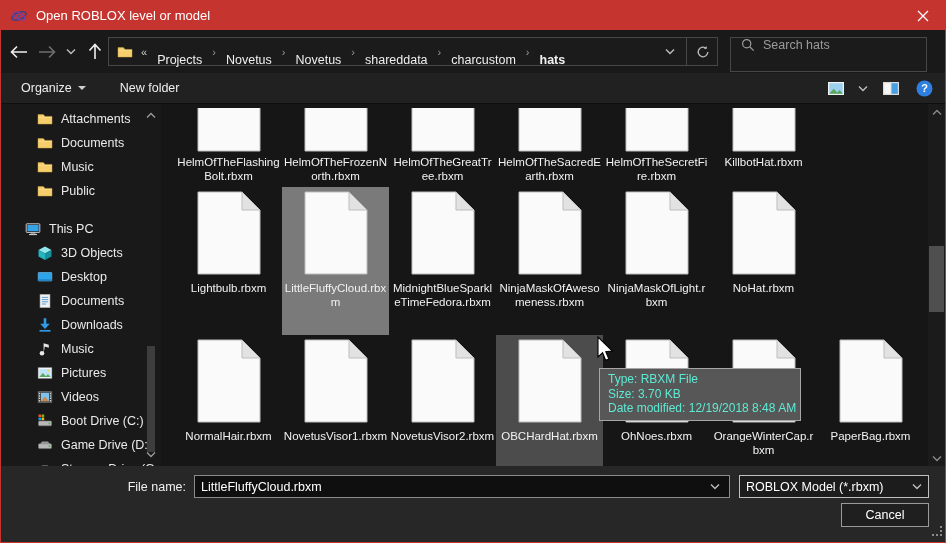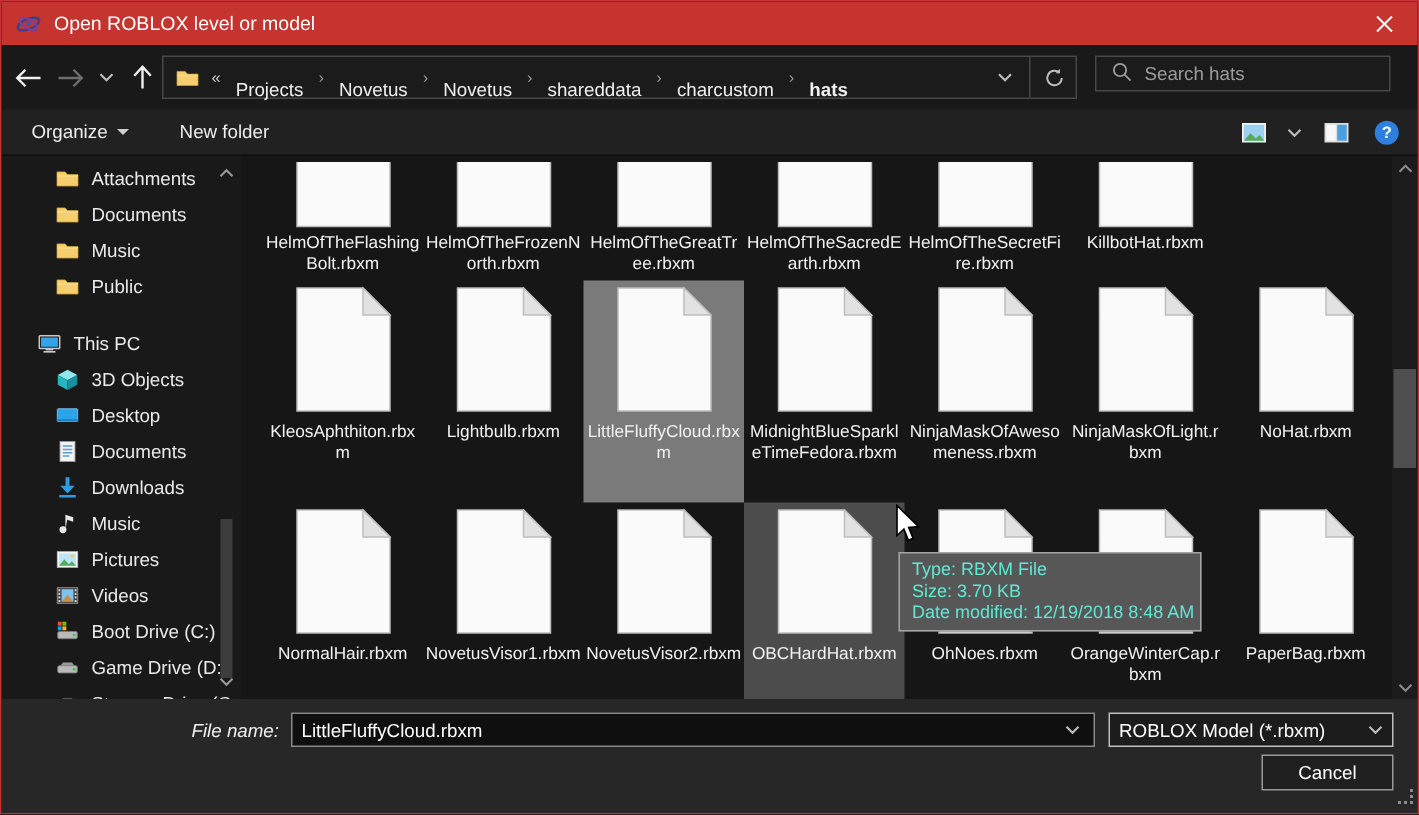--- a/index.html
+++ b/index.html
@@ -20,21 +20,21 @@
   .addressbox { position:absolute; left:107px; top:7px; width:610px; height:29px; background:#1b1b1b; border:1px solid #474747; display:flex; align-items:center; }
   .addressbox .foldericon { width:16px; height:16px; margin:0 6px 0 8px; flex:none; }
   .crumbs { display:flex; align-items:center; gap:2px; white-space:nowrap; overflow:hidden; flex:1; }
   .crumb { padding:0 7px; color:#f0f0f0; font-size:12.5px;margin-top:16px; }
   .crumb:last-child { font-weight:700; }
   .crumb-sep { color:#9a9a9a; font-size:11px; padding:0 1px; }
   .crumb-prefix { color:#cfcfcf; padding-left:2px; }
   .addr-right { display:flex; align-items:center; height:100%; flex:none; }
   .addr-divider { width:1px; height:27px; background:#474747; margin:0 2px; }
   .iconbtn { width:28px; height:27px; display:flex; align-items:center; justify-content:center; }
-  .searchbox { position:absolute; left:729px; top:7px; width:197px; height:24px; background:#1b1b1b; border:1px solid #474747; display:flex; align-items:center; }
+  .searchbox { position:absolute; left:729px; top:7px; width:197px; height:35px; background:#1b1b1b; border:1px solid #474747; display:flex; align-items:flex-start; }
   .searchbox input { background:transparent; border:none; outline:none; color:#e8e8e8; font-family:"Liberation Sans",sans-serif; font-size:12.5px; width:140px; }
   .searchbox input::placeholder { color:#9c9c9c; }
   .searchbox .mag { margin:0 8px 0 10px; }
 
   
   .cmdbar { position:absolute; left:0; top:72px; right:0; height:31px; background:#212121; border-bottom:1px solid #0f0f0f; display:flex; align-items:center; }
   .cmd { display:flex; align-items:center; gap:6px; padding:0 10px; height:100%; color:#eee; font-size:12.5px; }
   .cmd.organize { margin-left:10px; }
   .cmd.newfolder { margin-left:14px; }
   .caret { width:0; height:0; border-left:4px solid transparent; border-right:4px solid transparent; border-top:4px solid #cfcfcf; display:inline-block; }
@@ -68,21 +68,21 @@
   .vscroll .arrow { position:absolute; left:0; width:17px; height:16px; display:flex; align-items:center; justify-content:center; }
   .vscroll .thumb { position:absolute; left:1px; width:15px; top:142px; height:66px; background:#4f4f4f; }
 
   
   .tooltip { position:absolute; left:598px; top:367px; width:202px; background:#575757; border:1px solid #a6a6a6; padding:3px 8px 4px; z-index:5; }
   .tooltip div { font-size:12px; line-height:14.5px; color:#5eead4; white-space:nowrap; }
   .cursor { position:absolute; left:595px; top:335px; z-index:9; }
 
   
   .bottombar { position:absolute; left:0; right:0; bottom:0; height:76px; background:#272727; }
-  .fname-label { position:absolute; left:0; top:14px; width:185px; text-align:right; font-size:12.5px; color:#f0f0f0;font-style:italic; }
+  .fname-label { position:absolute; left:0; top:14px; width:185px; text-align:right; font-size:12.5px; color:#f0f0f0; }
   .fname-combo { position:absolute; left:193px; top:9px; width:536px; height:23px; background:#0f0f0f; border:1px solid #8a8a8a; display:flex; align-items:center; }
   .fname-combo input { flex:1; background:transparent; border:none; outline:none; color:#fff; font-family:"Liberation Sans",sans-serif; font-size:12.5px; padding-left:6px; }
   .ftype-select { position:absolute; left:738px; width:190px; top:9px; height:23px; background:#1c1c1c; border:1px solid #bfbfbf; display:flex; align-items:center; justify-content:space-between; padding:0 6px; font-size:12.5px; color:#fff; }
   .btn { position:absolute; top:37px; width:88px; height:24px; background:#1f1f1f; color:#fff; font-size:12.5px; display:flex; align-items:center; justify-content:center; font-family:"Liberation Sans",sans-serif; }
   .btn.open { left:740px; border:2px solid #f2f2f2; }
   .btn.cancel { left:840px; border:1px solid #9a9a9a; }
   .grip { position:absolute; right:2px; bottom:2px; }
 </style>
 </head>
 <body>
@@ -415,27 +415,20 @@
           </div>
           <div class="label">KillbotHat.rbxm</div>
         </div>
       </div>
     <div class="grid-row row2" id="row2">
         <div class="cell">
           <div><svg width="64" height="84" viewBox="0 0 64 84">
               <path d="M1 1h44l18 18v64H1z" fill="#fafafa" stroke="#bdbdbd"></path>
               <path d="M45 1v18h18z" fill="#e2e2e2" stroke="#bdbdbd"></path>
             </svg></div>
-          <div class="label">KleosAphthiton.rbxm</div>
-        </div>
-        <div class="cell">
-          <div><svg width="64" height="84" viewBox="0 0 64 84">
-              <path d="M1 1h44l18 18v64H1z" fill="#fafafa" stroke="#bdbdbd"></path>
-              <path d="M45 1v18h18z" fill="#e2e2e2" stroke="#bdbdbd"></path>
-            </svg></div>
           <div class="label">Lightbulb.rbxm</div>
         </div>
         <div class="cell selected">
           <div><svg width="64" height="84" viewBox="0 0 64 84">
               <path d="M1 1h44l18 18v64H1z" fill="#fafafa" stroke="#bdbdbd"></path>
               <path d="M45 1v18h18z" fill="#e2e2e2" stroke="#bdbdbd"></path>
             </svg></div>
           <div class="label">LittleFluffyCloud.rbxm</div>
         </div>
         <div class="cell">

